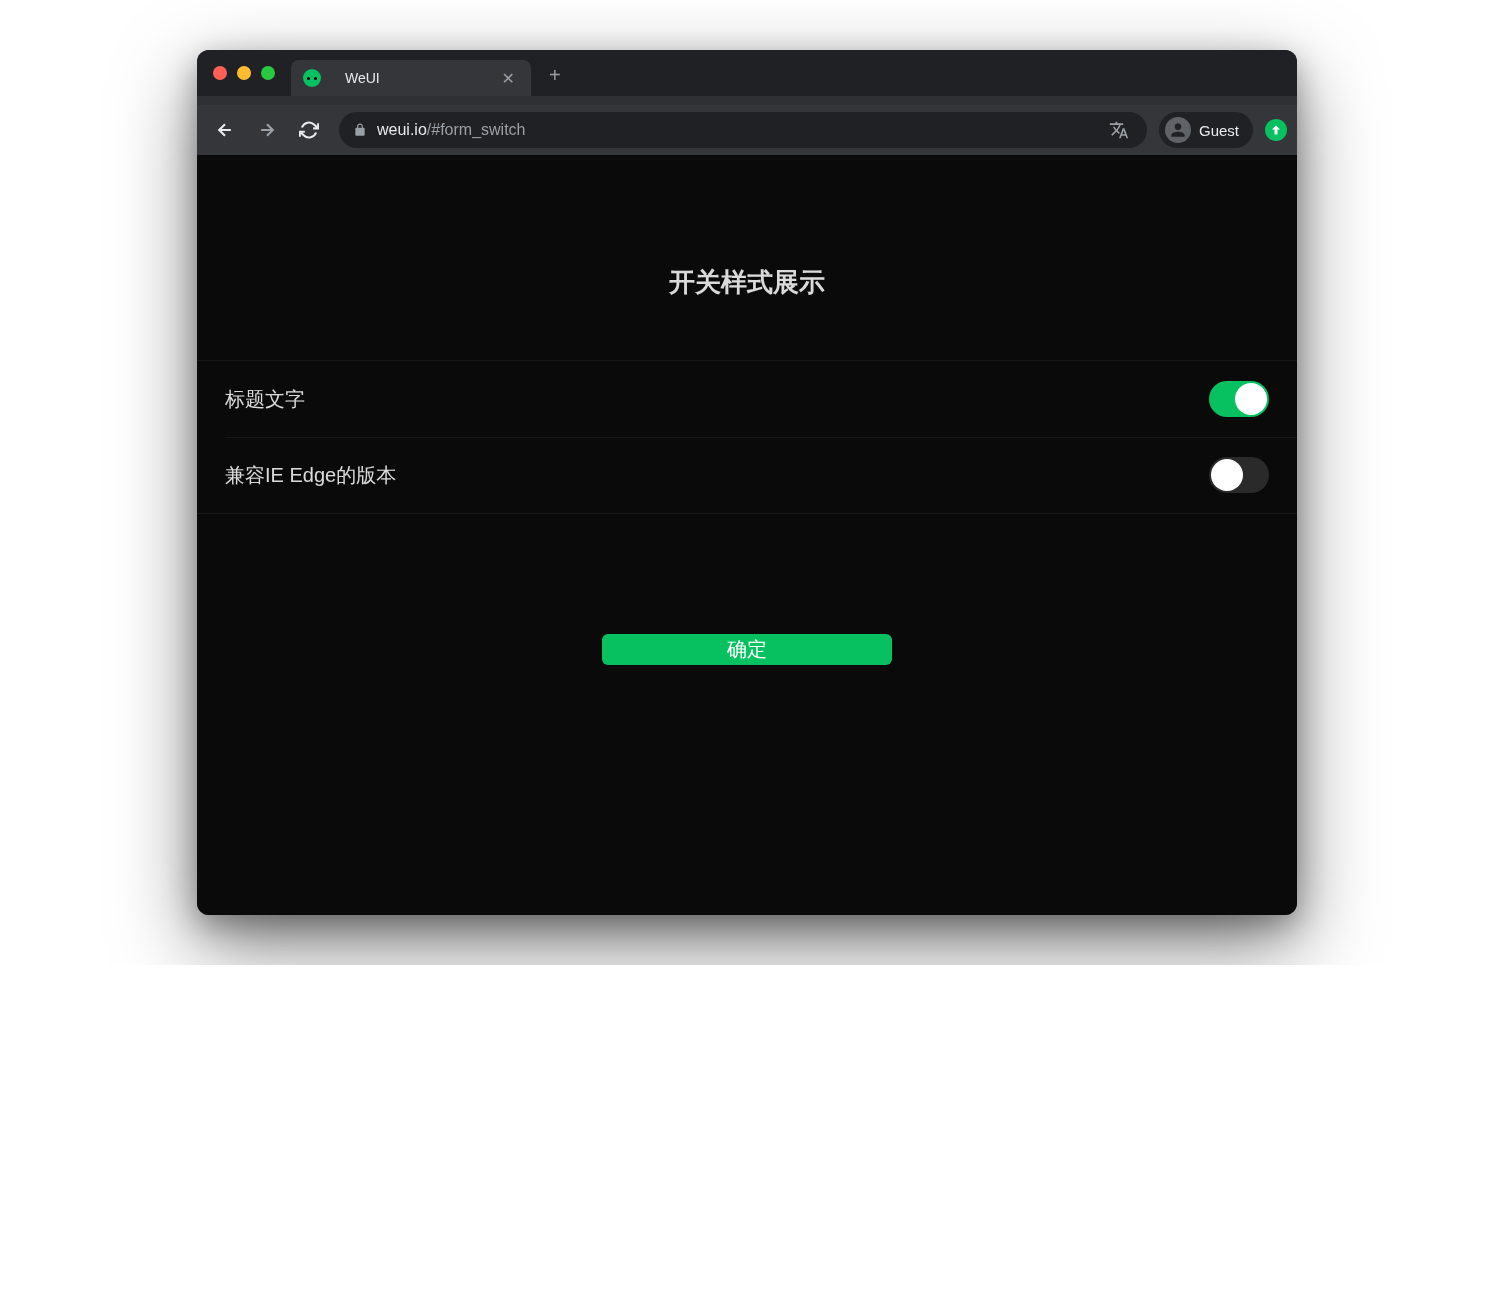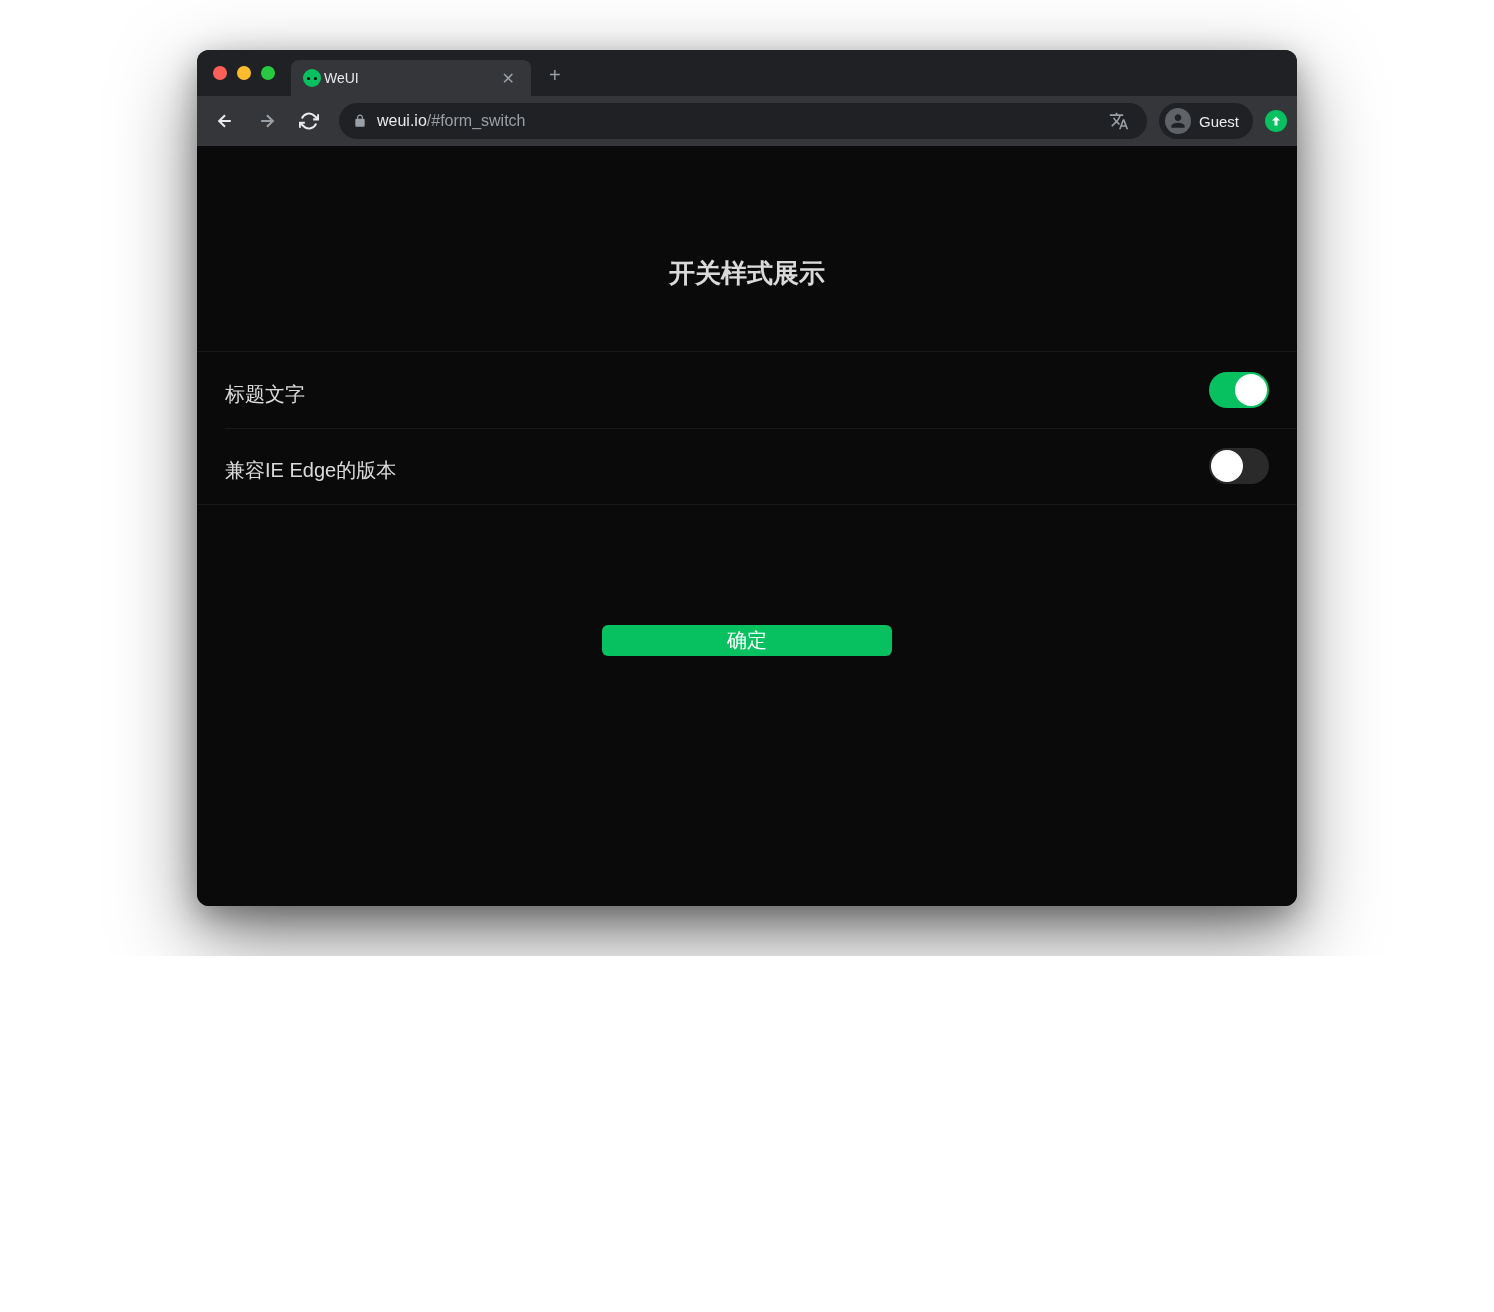--- a/index.html
+++ b/index.html
@@ -52,21 +52,21 @@
     
     .tab {
       display: flex;
       align-items: center;
       background: #35363a;
       height: 36px;
       padding: 0 12px;
       border-radius: 8px 8px 0 0;
       margin-top: 10px;
       min-width: 240px;
-      gap: 3px;
+      gap: 24px;
     }
     
     .tab-favicon {
       width: 18px;
       height: 18px;
       background: #07c160;
       border-radius: 50%;
       display: flex;
       align-items: center;
       justify-content: center;
@@ -107,20 +107,21 @@
     }
     
     
     .toolbar {
       display: flex;
       align-items: center;
       background: #35363a;
       height: 50px;
       padding: 0 10px;
       gap: 6px;
+      margin-top: 9px;
     }
     
     .nav-btn {
       width: 36px;
       height: 36px;
       display: flex;
       align-items: center;
       justify-content: center;
       color: #9aa0a6;
       cursor: pointer;
@@ -216,21 +217,21 @@
       padding: 110px 0 60px;
     }
     
     .cells {
       border-top: 1px solid rgba(255,255,255,0.06);
       border-bottom: 1px solid rgba(255,255,255,0.06);
     }
     
     .cell {
       display: flex;
-      align-items: flex-end;
+      align-items: center;
       justify-content: space-between;
       padding: 20px 28px;
       position: relative;
     }
     
     .cell + .cell::before {
       content: '';
       position: absolute;
       top: 0;
       left: 28px;

